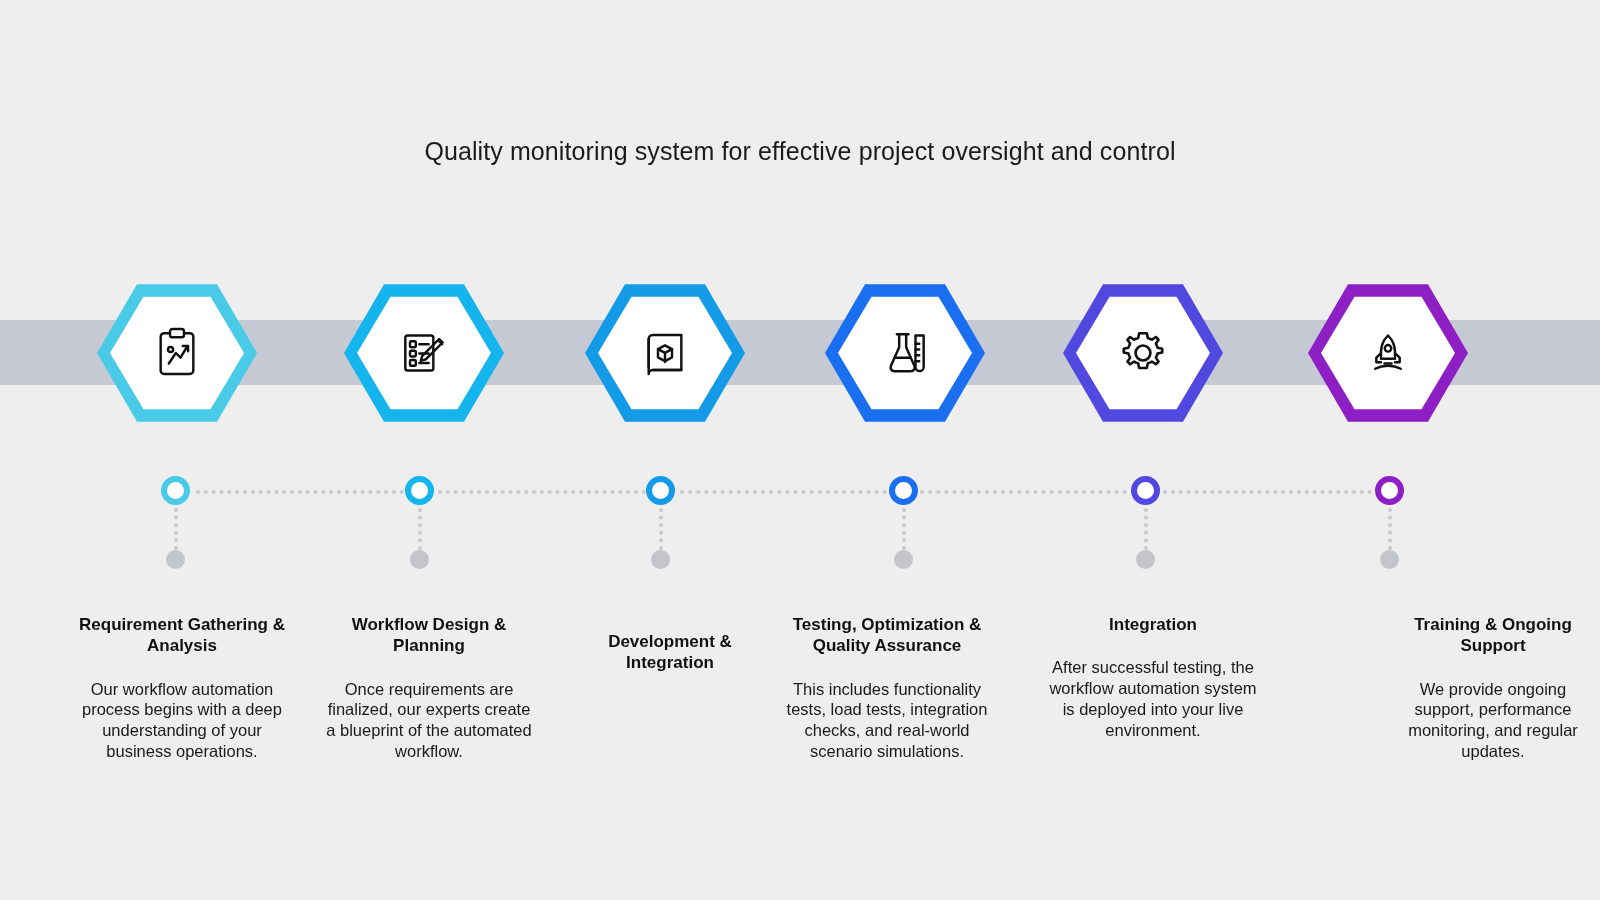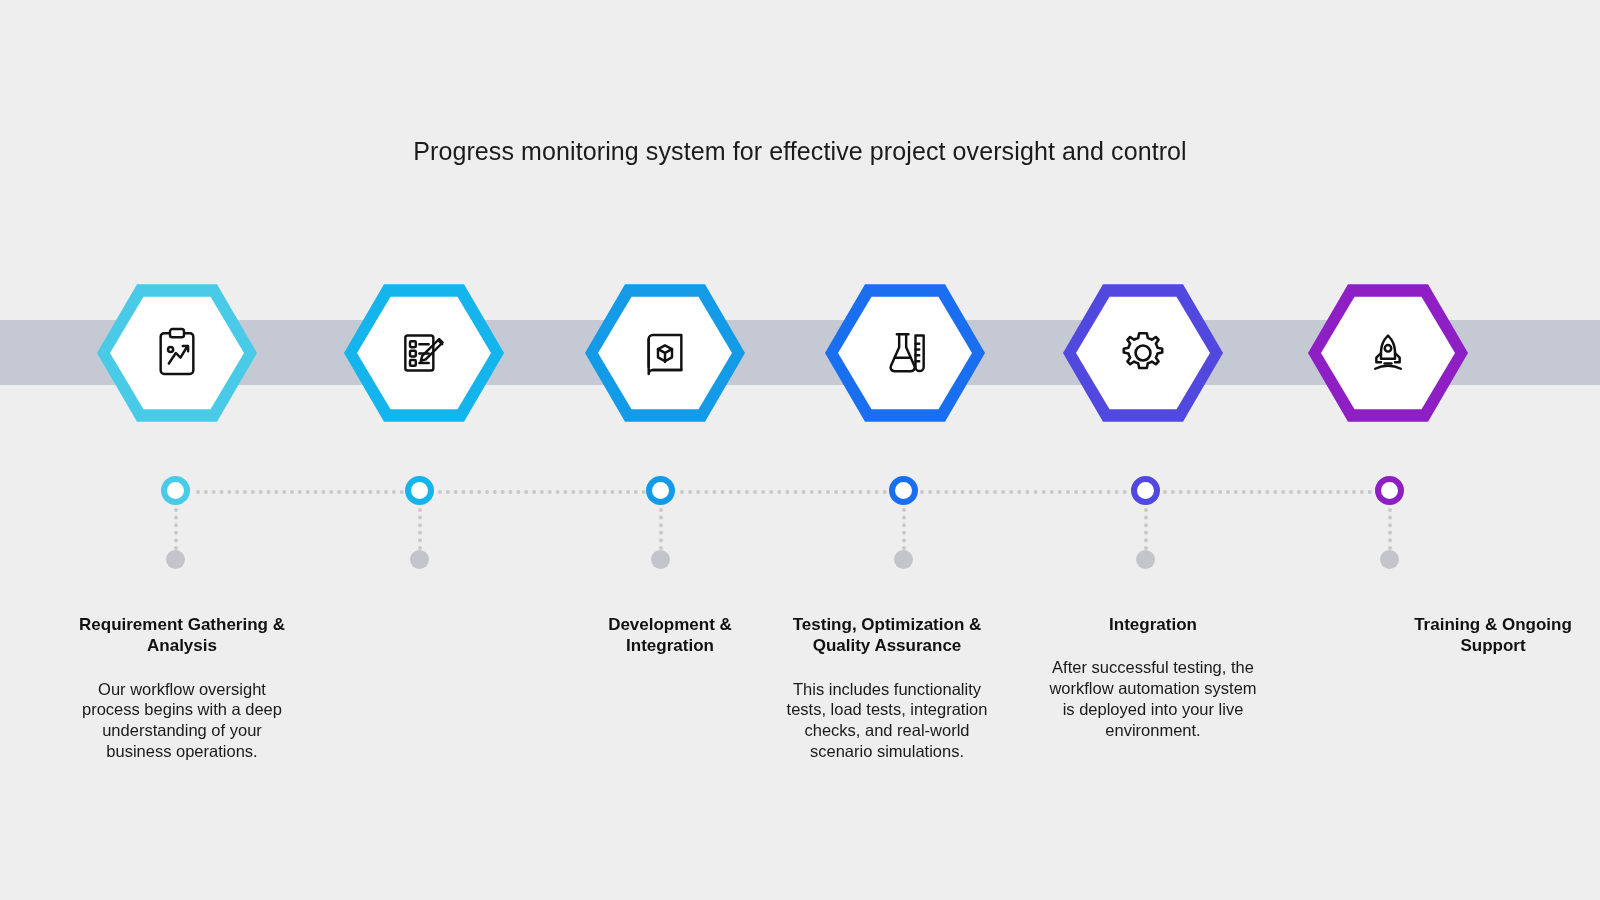--- a/index.html
+++ b/index.html
@@ -139,21 +139,21 @@
   .caption p {
     margin: 22px 0 0 0;
     font-size: 16.5px;
     line-height: 1.27;
     color: #1a1a1a;
   }
 </style>
 </head>
 <body>
 
-<div class="title">Progress monitoring system for effective project oversight and control</div>
+<div class="title">Quality monitoring system for effective project oversight and control</div>
 
 <div class="band"></div>
 
 <div class="hex-row">
 
   <div class="hex-wrap" style="left:97px;">
     <div class="hex-outer" style="background:#49cbe8;"></div>
     <div class="hex-inner"></div>
     <div class="hex-icon">
       <svg width="56" height="56" viewBox="0 0 48 48" fill="none" stroke="#111" stroke-width="2.1" stroke-linecap="round" stroke-linejoin="round">
@@ -262,29 +262,34 @@
   <div class="small-dot" style="left:410px;"></div>
   <div class="small-dot" style="left:651px;"></div>
   <div class="small-dot" style="left:894px;"></div>
   <div class="small-dot" style="left:1136px;"></div>
   <div class="small-dot" style="left:1380px;"></div>
 </div>
 
 <div class="captions">
   <div class="caption" style="left:77px;">
     <h3>Requirement Gathering &amp; Analysis</h3>
-    <p>Our workflow oversight process begins with a deep understanding of your business operations.</p>
-  </div>
-  <div class="caption" style="left:565px;">
+    <p>Our workflow automation process begins with a deep understanding of your business operations.</p>
+  </div>
+  <div class="caption" style="left:324px;">
+    <h3>Workflow Design &amp; Planning</h3>
+    <p>Once requirements are finalized, our experts create a blueprint of the automated workflow.</p>
+  </div>
+  <div class="caption" style="left:565px;margin-top:17px;">
     <h3>Development &amp; Integration</h3>
   </div>
   <div class="caption" style="left:782px;">
     <h3>Testing, Optimization &amp; Quality Assurance</h3>
     <p>This includes functionality tests, load tests, integration checks, and real-world scenario simulations.</p>
   </div>
   <div class="caption" style="left:1048px;">
     <h3>Integration</h3>
     <p>After successful testing, the workflow automation system is deployed into your live environment.</p>
   </div>
   <div class="caption" style="left:1388px;">
     <h3>Training &amp; Ongoing Support</h3>
+    <p>We provide ongoing support, performance monitoring, and regular updates.</p>
   </div>
 </div>
 
 </body></html>

